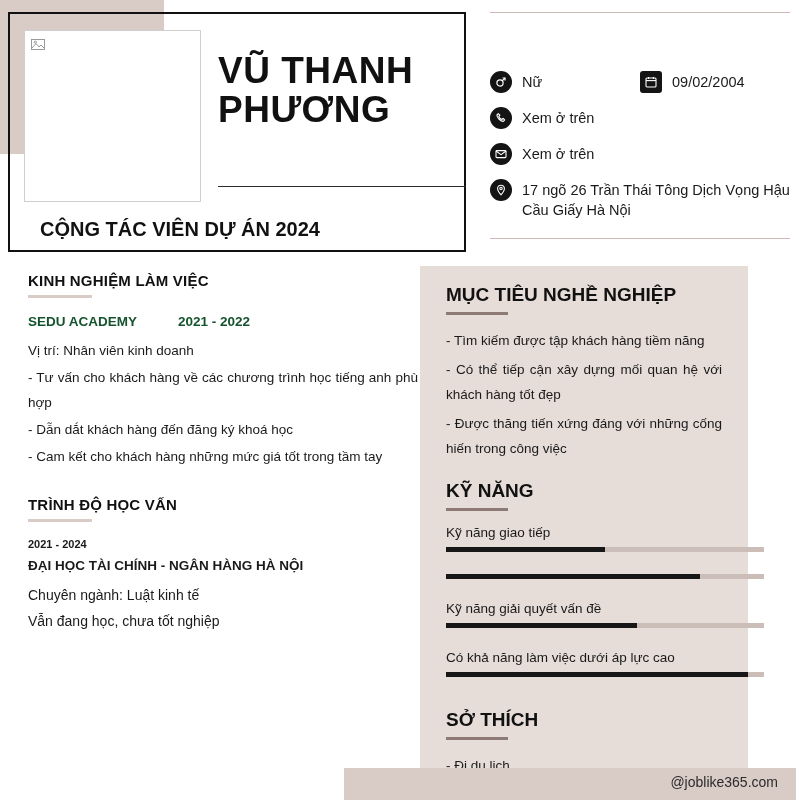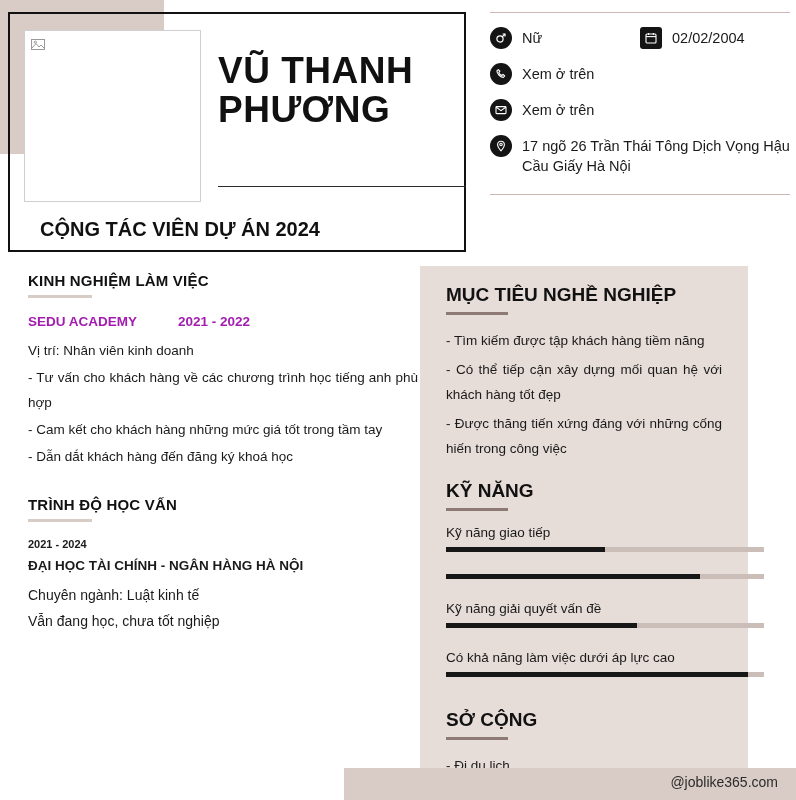--- a/index.html
+++ b/index.html
@@ -141,20 +141,21 @@
   .c-text {
     font-size: 14.5px;
     color: #1a1a1a;
     line-height: 1.35;
     padding-top: 2px;
   }
   .c-half {
     display: flex;
     align-items: center;
     width: 50%;
+    margin-top: 44px;
   }
   .c-pair {
     display: flex;
     margin-bottom: 14px;
   }
 
   
   .left-col {
     position: absolute;
     left: 28px;
@@ -171,21 +172,21 @@
     width: 64px;
     height: 3px;
     background: #d9cbc6;
     margin-top: 6px;
     margin-bottom: 16px;
   }
   .job-head {
     display: flex;
     font-size: 13.5px;
     font-weight: bold;
-    color: #a21caf;
+    color: #14532d;
     margin-bottom: 10px;
   }
   .job-head .company { width: 150px; }
   .body-text {
     font-size: 13.5px;
     color: #1a1a1a;
     line-height: 1.85;
     margin: 0 0 2px 0;
     text-align: justify;
   }
@@ -317,21 +318,21 @@
         </div>
         <div class="c-half">
           <span class="c-icon square">
             <svg width="12" height="12" viewBox="0 0 12 12">
               <rect x="1" y="2" width="10" height="9" rx="1" fill="none" stroke="#ffffff" stroke-width="1.1"></rect>
               <path d="M1 4.6 H11" stroke="#ffffff" stroke-width="1.1"></path>
               <path d="M3.6 1 V3" stroke="#ffffff" stroke-width="1.1"></path>
               <path d="M8.4 1 V3" stroke="#ffffff" stroke-width="1.1"></path>
             </svg>
           </span>
-          <span class="c-text">02/02/2004</span>
+          <span class="c-text">09/02/2004</span>
         </div>
       </div>
 
       <div class="c-row">
         <span class="c-icon">
           <svg width="12" height="12" viewBox="0 0 12 12">
             <path d="M3.3 1.6 L4.9 3.2 L3.8 4.4 C4.4 5.7 5.6 6.9 6.9 7.5 L8.1 6.4 L9.7 8 L8.4 9.4 C5.6 9.4 2 5.8 1.9 3 Z" fill="none" stroke="#ffffff" stroke-width="1.1" stroke-linejoin="round"></path>
           </svg>
         </span>
         <span class="c-text">Xem ở trên</span>
@@ -365,22 +366,22 @@
 
     <div>
       <div class="sec-title">KINH NGHIỆM LÀM VIỆC</div>
       <div class="sec-underline"></div>
       <div class="job-head">
         <span class="company">SEDU ACADEMY</span>
         <span>2021 - 2022</span>
       </div>
       <p class="body-text">Vị trí: Nhân viên kinh doanh</p>
       <p class="body-text">- Tư vấn cho khách hàng về các chương trình học tiếng anh phù hợp</p>
+      <p class="body-text">- Dẫn dắt khách hàng đến đăng ký khoá học</p>
       <p class="body-text">- Cam kết cho khách hàng những mức giá tốt trong tầm tay</p>
-      <p class="body-text">- Dẫn dắt khách hàng đến đăng ký khoá học</p>
     </div>
 
     <div class="gap-24"></div>
 
     <div>
       <div class="sec-title">TRÌNH ĐỘ HỌC VẤN</div>
       <div class="sec-underline"></div>
       <div class="edu-date">2021 - 2024</div>
       <div class="edu-school">ĐẠI HỌC TÀI CHÍNH - NGÂN HÀNG HÀ NỘI</div>
       <div class="edu-line">Chuyên ngành: Luật kinh tế</div>
@@ -430,21 +431,21 @@
           <div class="skill-name">Có khả năng làm việc dưới áp lực cao</div>
           <div class="bar-track">
             <div class="bar-fill" id="fill3" style="width: 95%;"></div>
           </div>
         </div>
       </div>
 
       <div style="height:10px"></div>
 
       <div>
-        <div class="r-sec-title">SỞ CỘNG</div>
+        <div class="r-sec-title">SỞ THÍCH</div>
         <div class="r-underline"></div>
         <p class="r-text">- Đi du lịch</p>
         <p class="r-text">- Tham gia vào các hoạt động tình nguyện, từ thiện</p>
       </div>
 
     </div>
   </div>
 
   <div class="footer-bar"></div>
   <div class="footer-text">@joblike365.com</div>

